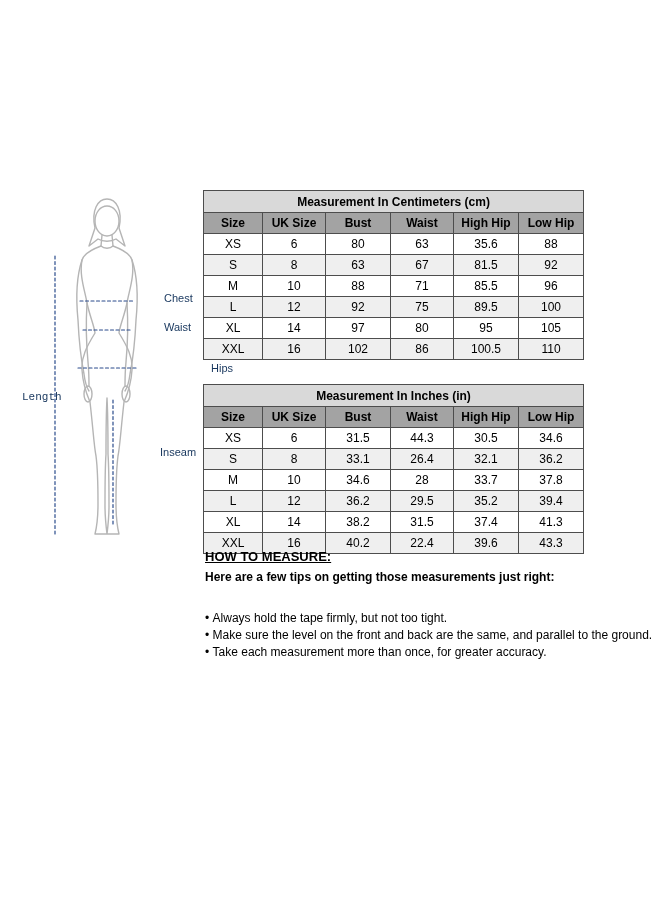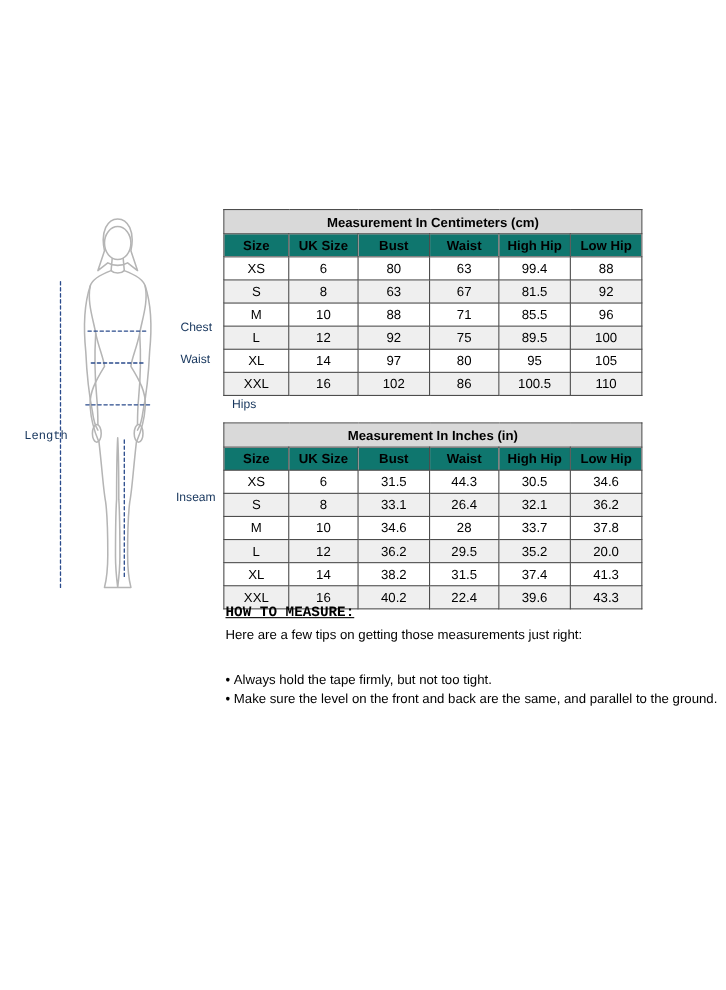--- a/index.html
+++ b/index.html
@@ -21,26 +21,26 @@
     position:absolute; width:380px; border-collapse:collapse; table-layout:fixed;
     font-size:12px; background:#fff;
   }
   .table-cm { left:203px; top:190px;border-radius:27px; }
   .table-in { left:203px; top:384px; }
   .size-table th, .size-table td {
     border:1px solid #4d4d4d; text-align:center; vertical-align:middle;
     padding:2px 1px; height:21px; overflow:hidden; white-space:nowrap;
   }
   .size-table th.title { background:#d9d9d9; font-weight:bold; height:22px; }
-  .size-table .col-row th { font-weight:bold; background:#0f766e;text-align:center; }
+  .size-table .col-row th { font-weight:bold; background:#a3a3a3;text-align:center; }
   .size-table tbody tr:nth-child(even) td { background:#efefef; }
 
   .howto { position:absolute; left:205px; top:549px; width:450px; }
-  .howto h3 { font-size:13px; font-weight:bold; text-decoration:underline; margin-bottom:6px;font-family:Liberation Mono, monospace; }
-  .howto p  { font-size:12px; margin-bottom:26px; }
+  .howto h3 { font-size:13px; font-weight:bold; text-decoration:underline; margin-bottom:6px; }
+  .howto p  { font-size:12px; margin-bottom:26px;font-weight:bold; }
   .tips { list-style:none; }
   .tips li { font-size:12px; line-height:17px; white-space:nowrap; }
   .tips li::before { content:"\2022\00a0"; }
 </style>
 </head>
 <body>
 
 <div class="page">
 
   <svg class="figure-svg" viewBox="0 0 115 345" fill="none" stroke="#b5b5b5" stroke-width="1.4" stroke-linecap="round" stroke-linejoin="round">
@@ -101,21 +101,21 @@
           <th>High Hip</th>
           <th>Low Hip</th>
         </tr>
     </thead>
     <tbody>
         <tr>
           <td>XS</td>
           <td>6</td>
           <td>80</td>
           <td>63</td>
-          <td>99.4</td>
+          <td>35.6</td>
           <td>88</td>
         </tr>
         <tr>
           <td>S</td>
           <td>8</td>
           <td>63</td>
           <td>67</td>
           <td>81.5</td>
           <td>92</td>
         </tr>
@@ -200,21 +200,21 @@
           <td>28</td>
           <td>33.7</td>
           <td>37.8</td>
         </tr>
         <tr>
           <td>L</td>
           <td>12</td>
           <td>36.2</td>
           <td>29.5</td>
           <td>35.2</td>
-          <td>20.0</td>
+          <td>39.4</td>
         </tr>
         <tr>
           <td>XL</td>
           <td>14</td>
           <td>38.2</td>
           <td>31.5</td>
           <td>37.4</td>
           <td>41.3</td>
         </tr>
         <tr>
@@ -227,16 +227,17 @@
         </tr>
       </tbody>
   </table>
 
   <div class="howto">
     <h3>HOW TO MEASURE:</h3>
     <p>Here are a few tips on getting those measurements just right:</p>
     <ul class="tips">
         <li>Always hold the tape firmly, but not too tight.</li>
         <li>Make sure the level on the front and back are the same, and parallel to the ground.</li>
+        <li>Take each measurement more than once, for greater accuracy.</li>
       </ul>
   </div>
 
 </div>
 
 </body></html>

